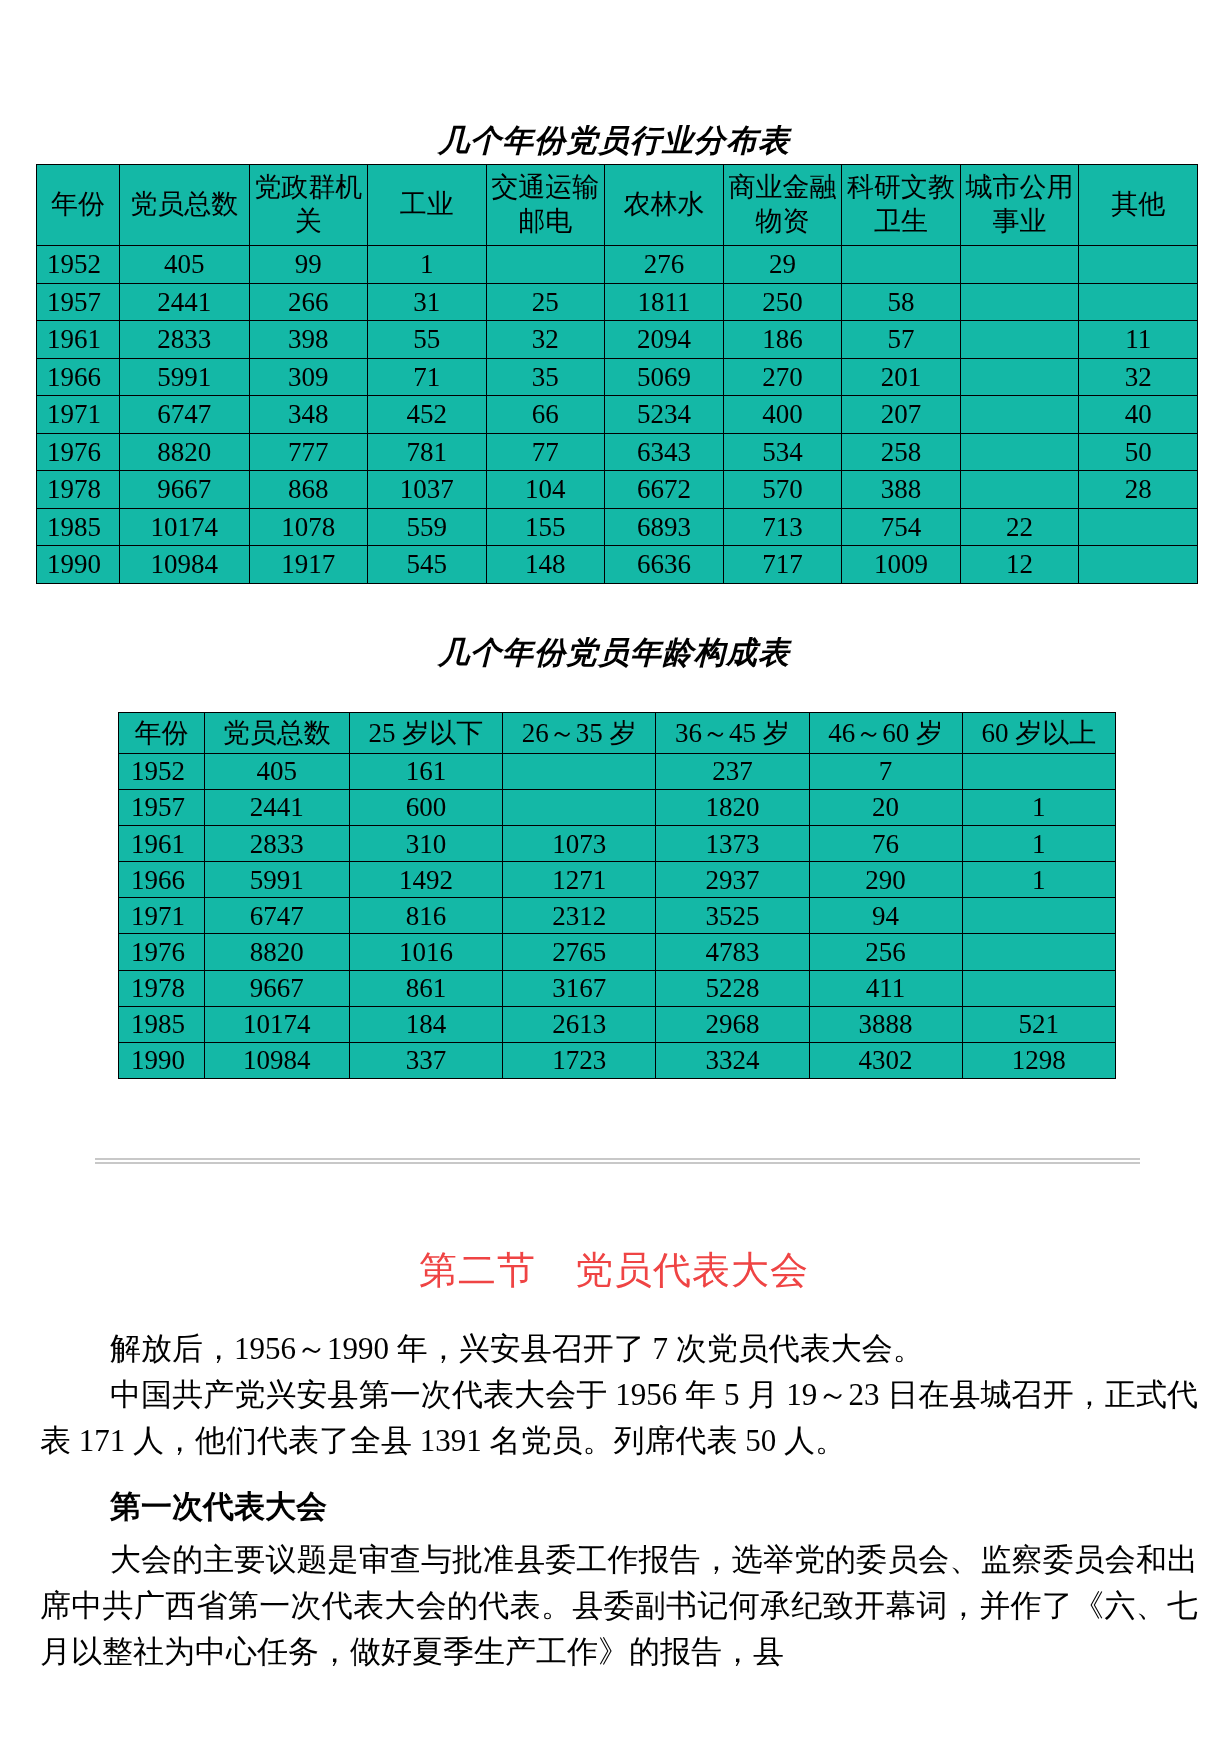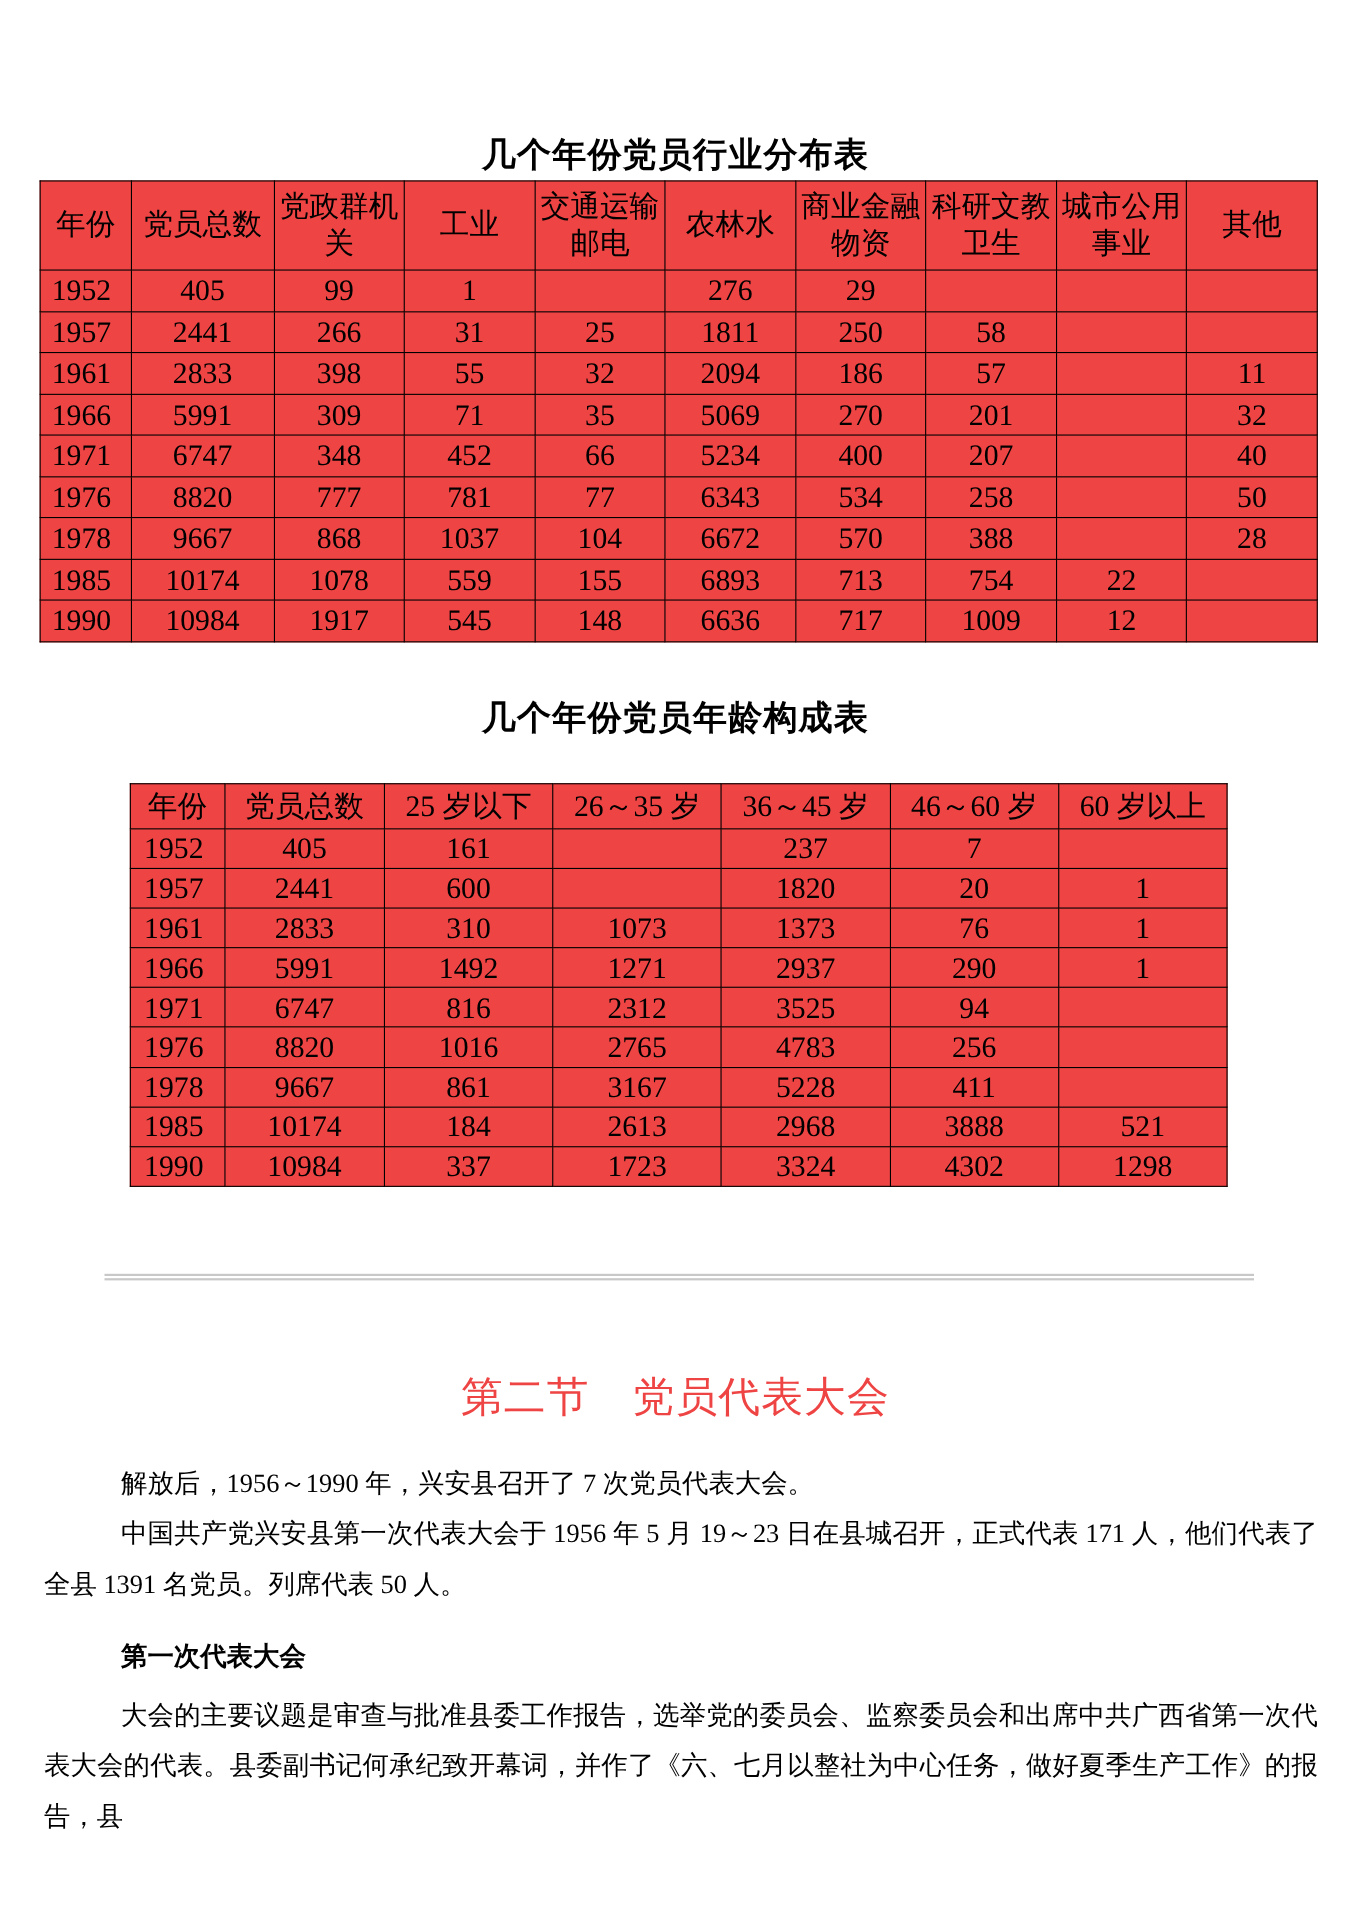--- a/index.html
+++ b/index.html
@@ -2,24 +2,24 @@
 <html><head>
 <meta charset="utf-8">
 <style>
   html, body { margin: 0; padding: 0; background: #ffffff; }
   body {
     width: 1228px; height: 1738px; position: relative; overflow: hidden;
     font-family: "Liberation Serif", "DejaVu Serif", serif; color: #000;
   }
   .caption {
     position: absolute; left: 0; width: 1228px; text-align: center;
-    font-size: 31px; font-weight: bold; letter-spacing: 1px;
+    font-size: 31px; font-weight: bold; letter-spacing: 1px; font-style: italic;
   }
   table.data {
-    position: absolute; border-collapse: collapse; background: #ef4444;
+    position: absolute; border-collapse: collapse; background: #14b8a6;
     table-layout: fixed;
     font-family: Liberation Serif, serif;
   }
   table.data td {
     border: 1.5px solid #000; text-align: center; vertical-align: middle;
     font-size: 27px; padding: 0; line-height: 1.05; white-space: nowrap;
   }
   #t1 { left: 36px; top: 164px; width: 1162px; }
   #t1 tr.hdr td { height: 80px; white-space: normal; line-height: 1.25; }
   #t1 tr.row td { height: 36.5px; }
@@ -31,21 +31,21 @@
   .sep {
     position: absolute; left: 95px; top: 1158px; width: 1045px; height: 6px;
     border-top: 2px solid #c8c8c8; border-bottom: 2px solid #c8c8c8;
     box-sizing: border-box; background: #fff;
   }
   .section-title {
     position: absolute; left: 0; top: 1245px; width: 1228px; text-align: center;
     font-size: 38px; color: #ef4444; letter-spacing: 1px;
   }
   .para {
-    position: absolute; left: 40px; width: 1158px; font-size: 24px; line-height: 46px;
+    position: absolute; left: 40px; width: 1158px; font-size: 31px; line-height: 46px;
     text-align: justify; text-align-last: left;
   }
   .indent { text-indent: 70px; }
   .sub-heading { font-weight: bold; }
 </style>
 </head>
 <body>
 
 <div class="caption" style="top:120px;">几个年份党员行业分布表</div>
 

